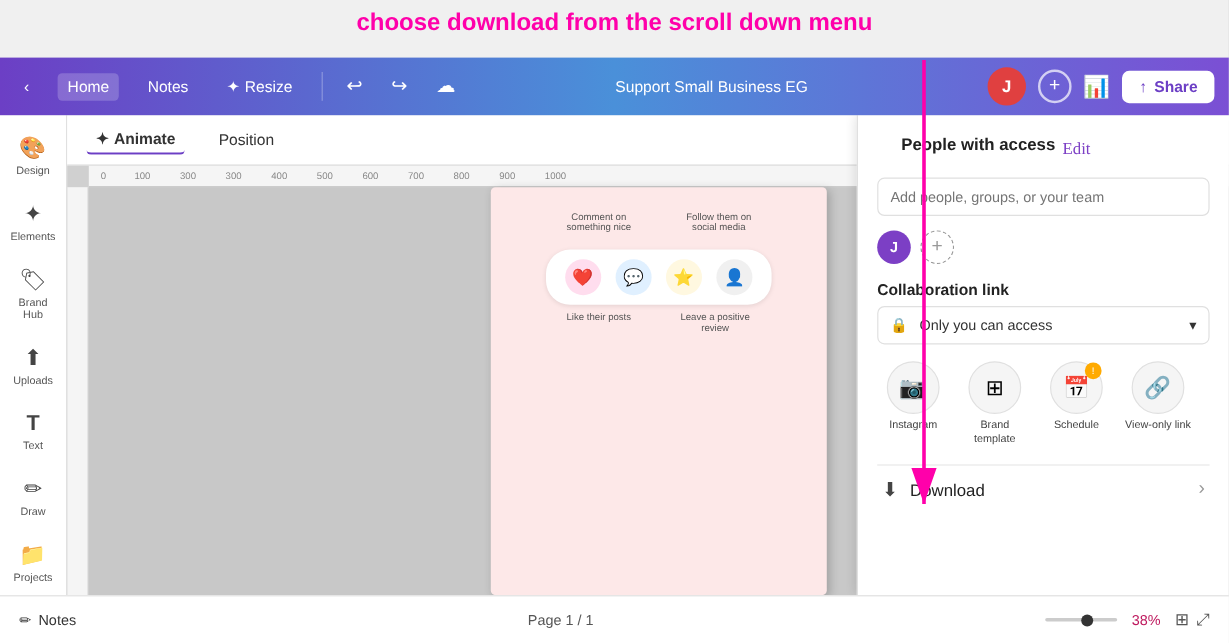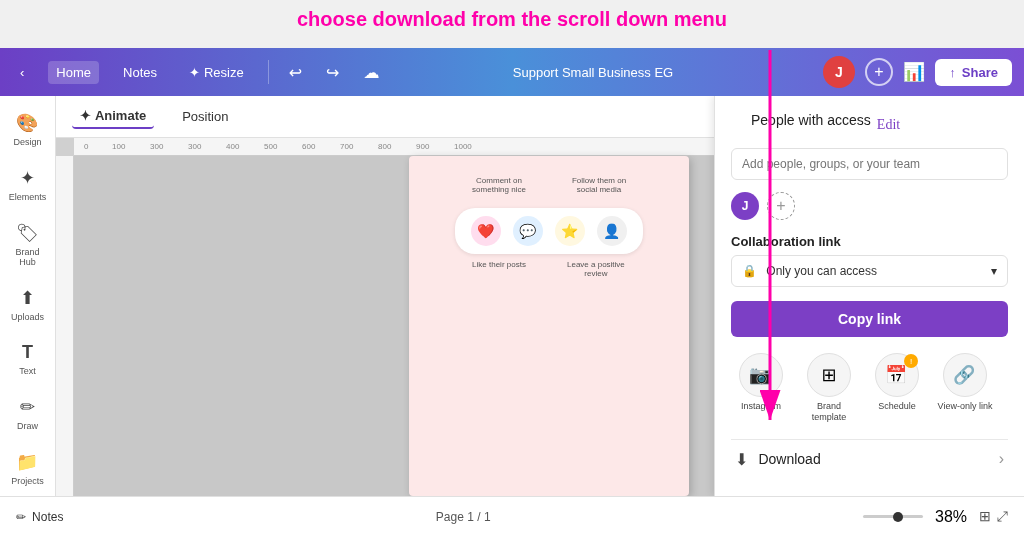--- a/index.html
+++ b/index.html
@@ -214,21 +214,21 @@
       top: 96px; right: 0;
       width: 310px; bottom: 40px;
       background: white;
       border-left: 1px solid #e0e0e0;
       box-shadow: -2px 0 8px rgba(0,0,0,0.1);
       z-index: 40;
       overflow-y: auto;
       padding: 16px;
     }
     .panel-section-title {
-      font-size: 14px; font-weight: 400; color: #222;
+      font-size: 14px; font-weight: 700; color: #222;
       margin-bottom: 10px;
       padding-left: 20px;
     }
     .panel-edit-link {
       color: #7c3fc5; font-size: 14px; font-weight: 500; cursor: pointer;
       margin-left: 6px;
       font-family: Liberation Serif, serif;
     }
     .people-input {
       width: 100%; padding: 8px 10px;
@@ -318,21 +318,21 @@
     .bottom-notes {
       display: flex; align-items: center; gap: 6px;
       font-size: 12px; color: #333; cursor: pointer;
     }
     .bottom-center {
       flex: 1; text-align: center; font-size: 12px; color: #555;
     }
     .bottom-right {
       display: flex; align-items: center; gap: 12px;
     }
-    .zoom-text { font-size: 16px; color: #000000; }
+    .zoom-text { font-size: 12px; color: #be185d; }
     .view-icons { display: flex; gap: 6px; font-size: 14px; color: #555; }
 
     
     .zoom-slider {
       display: flex; align-items: center; gap: 6px;
     }
     .slider-line {
       width: 60px; height: 3px; background: #ccc; border-radius: 2px; position: relative;
     }
     .slider-dot {
@@ -483,21 +483,20 @@
     <div class="collab-title">Collaboration link</div>
     <div class="collab-dropdown">
       <span>
         <span class="lock-icon">🔒</span>
         <span>Only you can access</span>
       </span>
       <span>▾</span>
     </div>
   </div>
 
-  <button class="copy-link-btn">Copy link</button>
 
   <div class="share-options">
     <div class="share-option">
       <div class="share-option-icon">📷</div>
       <span class="share-option-label">Instagram</span>
     </div>
     <div class="share-option">
       <div class="share-option-icon">⊞</div>
       <span class="share-option-label">Brand template</span>
     </div>

